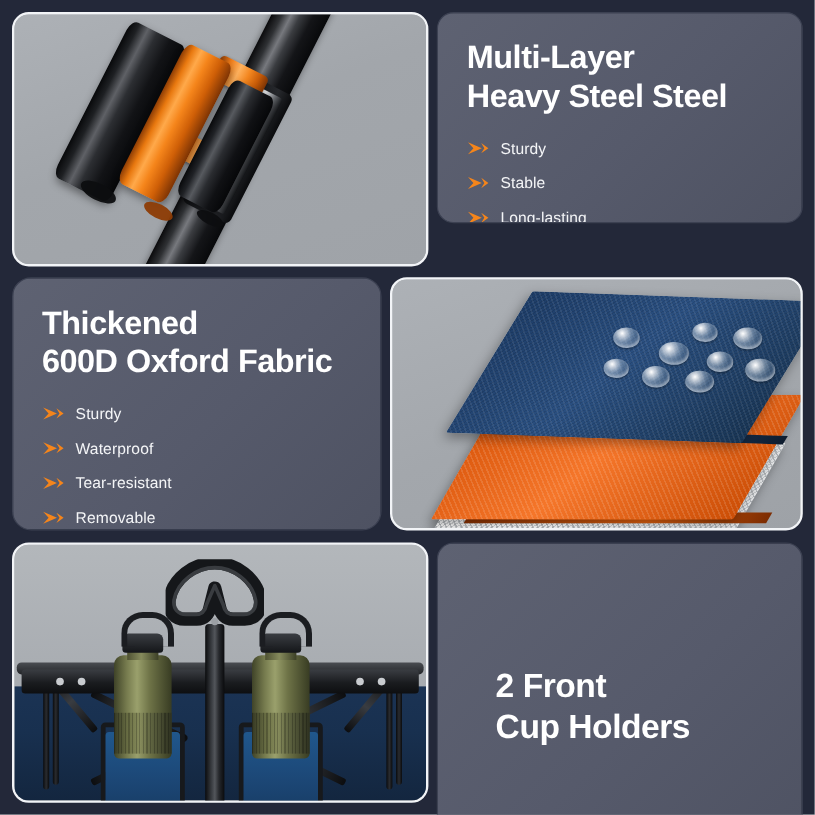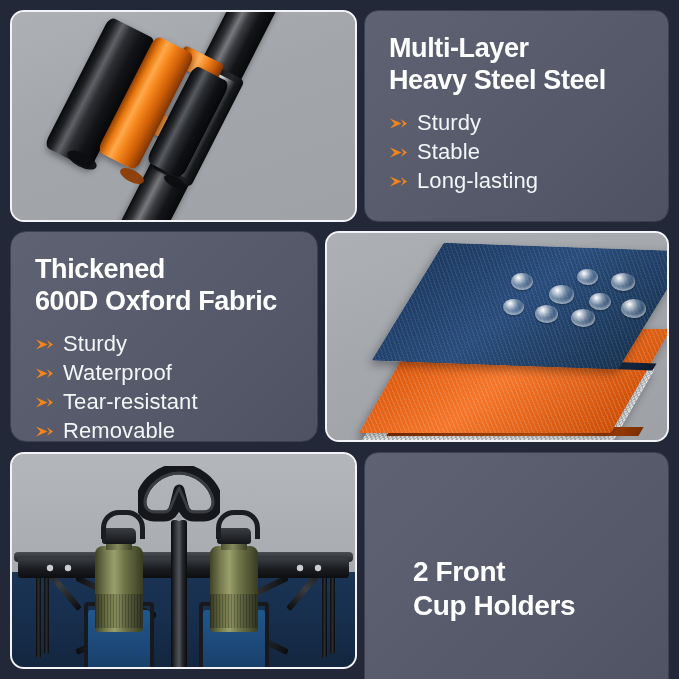--- a/index.html
+++ b/index.html
@@ -59,29 +59,29 @@
   .bullet-arrow {
     flex: 0 0 auto;
     width: 19px;
     height: 13px;
     margin-right: 9px;
     position: relative;
   }
   .bullet-arrow svg { display: block; }
   .bullet-label {
     color: #f4f5f7;
-    font-size: 22px;
+    font-size: 13px;
     font-weight: 400;
     line-height: 1;
     letter-spacing: 0.1px;
     white-space: nowrap;
   }
   
   #panel-steel-image   { left: 10px;  top: 10px;  width: 347px; height: 212px; }
-  #panel-steel-text    { left: 364px; top: 10px;  width: 305px; height: 212px; }
+  #panel-steel-text    { left: 364px; top: 10px;  width: 305px; height: 176px; }
   #panel-fabric-text   { left: 10px;  top: 231px; width: 308px; height: 211px; border-radius: 16px; }
   #panel-fabric-image  { left: 325px; top: 231px; width: 344px; height: 211px; }
   #panel-cup-image     { left: 10px;  top: 452px; width: 347px; height: 217px; }
   #panel-cup-text      { left: 364px; top: 452px; width: 305px; height: 269px; }
 
   #panel-cup-text .text-inner { justify-content: center; padding-left: 48px; }
   #panel-cup-text .heading { margin-bottom: 0; font-size: 28px; }
 
   
   .art { position: absolute; inset: 0; }

